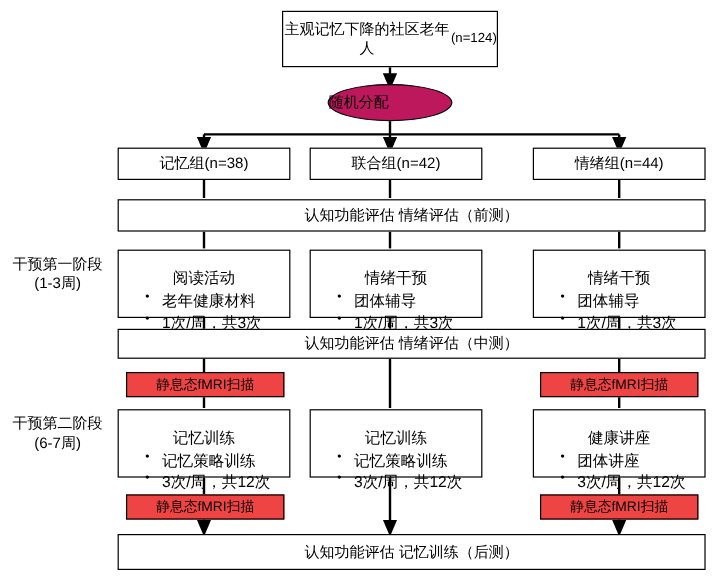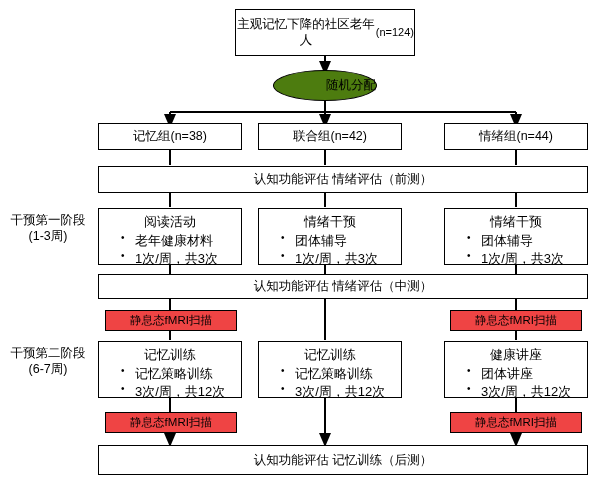--- a/index.html
+++ b/index.html
@@ -32,41 +32,41 @@
   }
   .box .title {
     font-size: 12.5px;
   }
   .box .sub {
     font-size: 11px;
   }
   .oval {
     position: absolute;
     border: 1.5px solid #000;
-    background: #4d7c0f;
+    background: #be185d;
     border-radius: 50%;
     display: flex;
     align-items: center;
-    justify-content: flex-end;
+    justify-content: flex-start;
     font-size: 12.5px;
   }
   .bar {
     position: absolute;
     border: 1.5px solid #000;
     background: #fff;
     display: flex;
     align-items: center;
     justify-content: center;
     font-size: 12.5px;
   }
   .interv {
     position: absolute;
     border: 1.5px solid #000;
     background: #fff;
-    padding: 4px 0 2px 0;
+    padding: 14px 0 2px 0;
     display: flex;
     flex-direction: column;
     align-items: center;
   }
   .interv .ititle {
     font-size: 13px;
     margin-bottom: 1px;
   }
   .interv ul {
     margin: 0;

